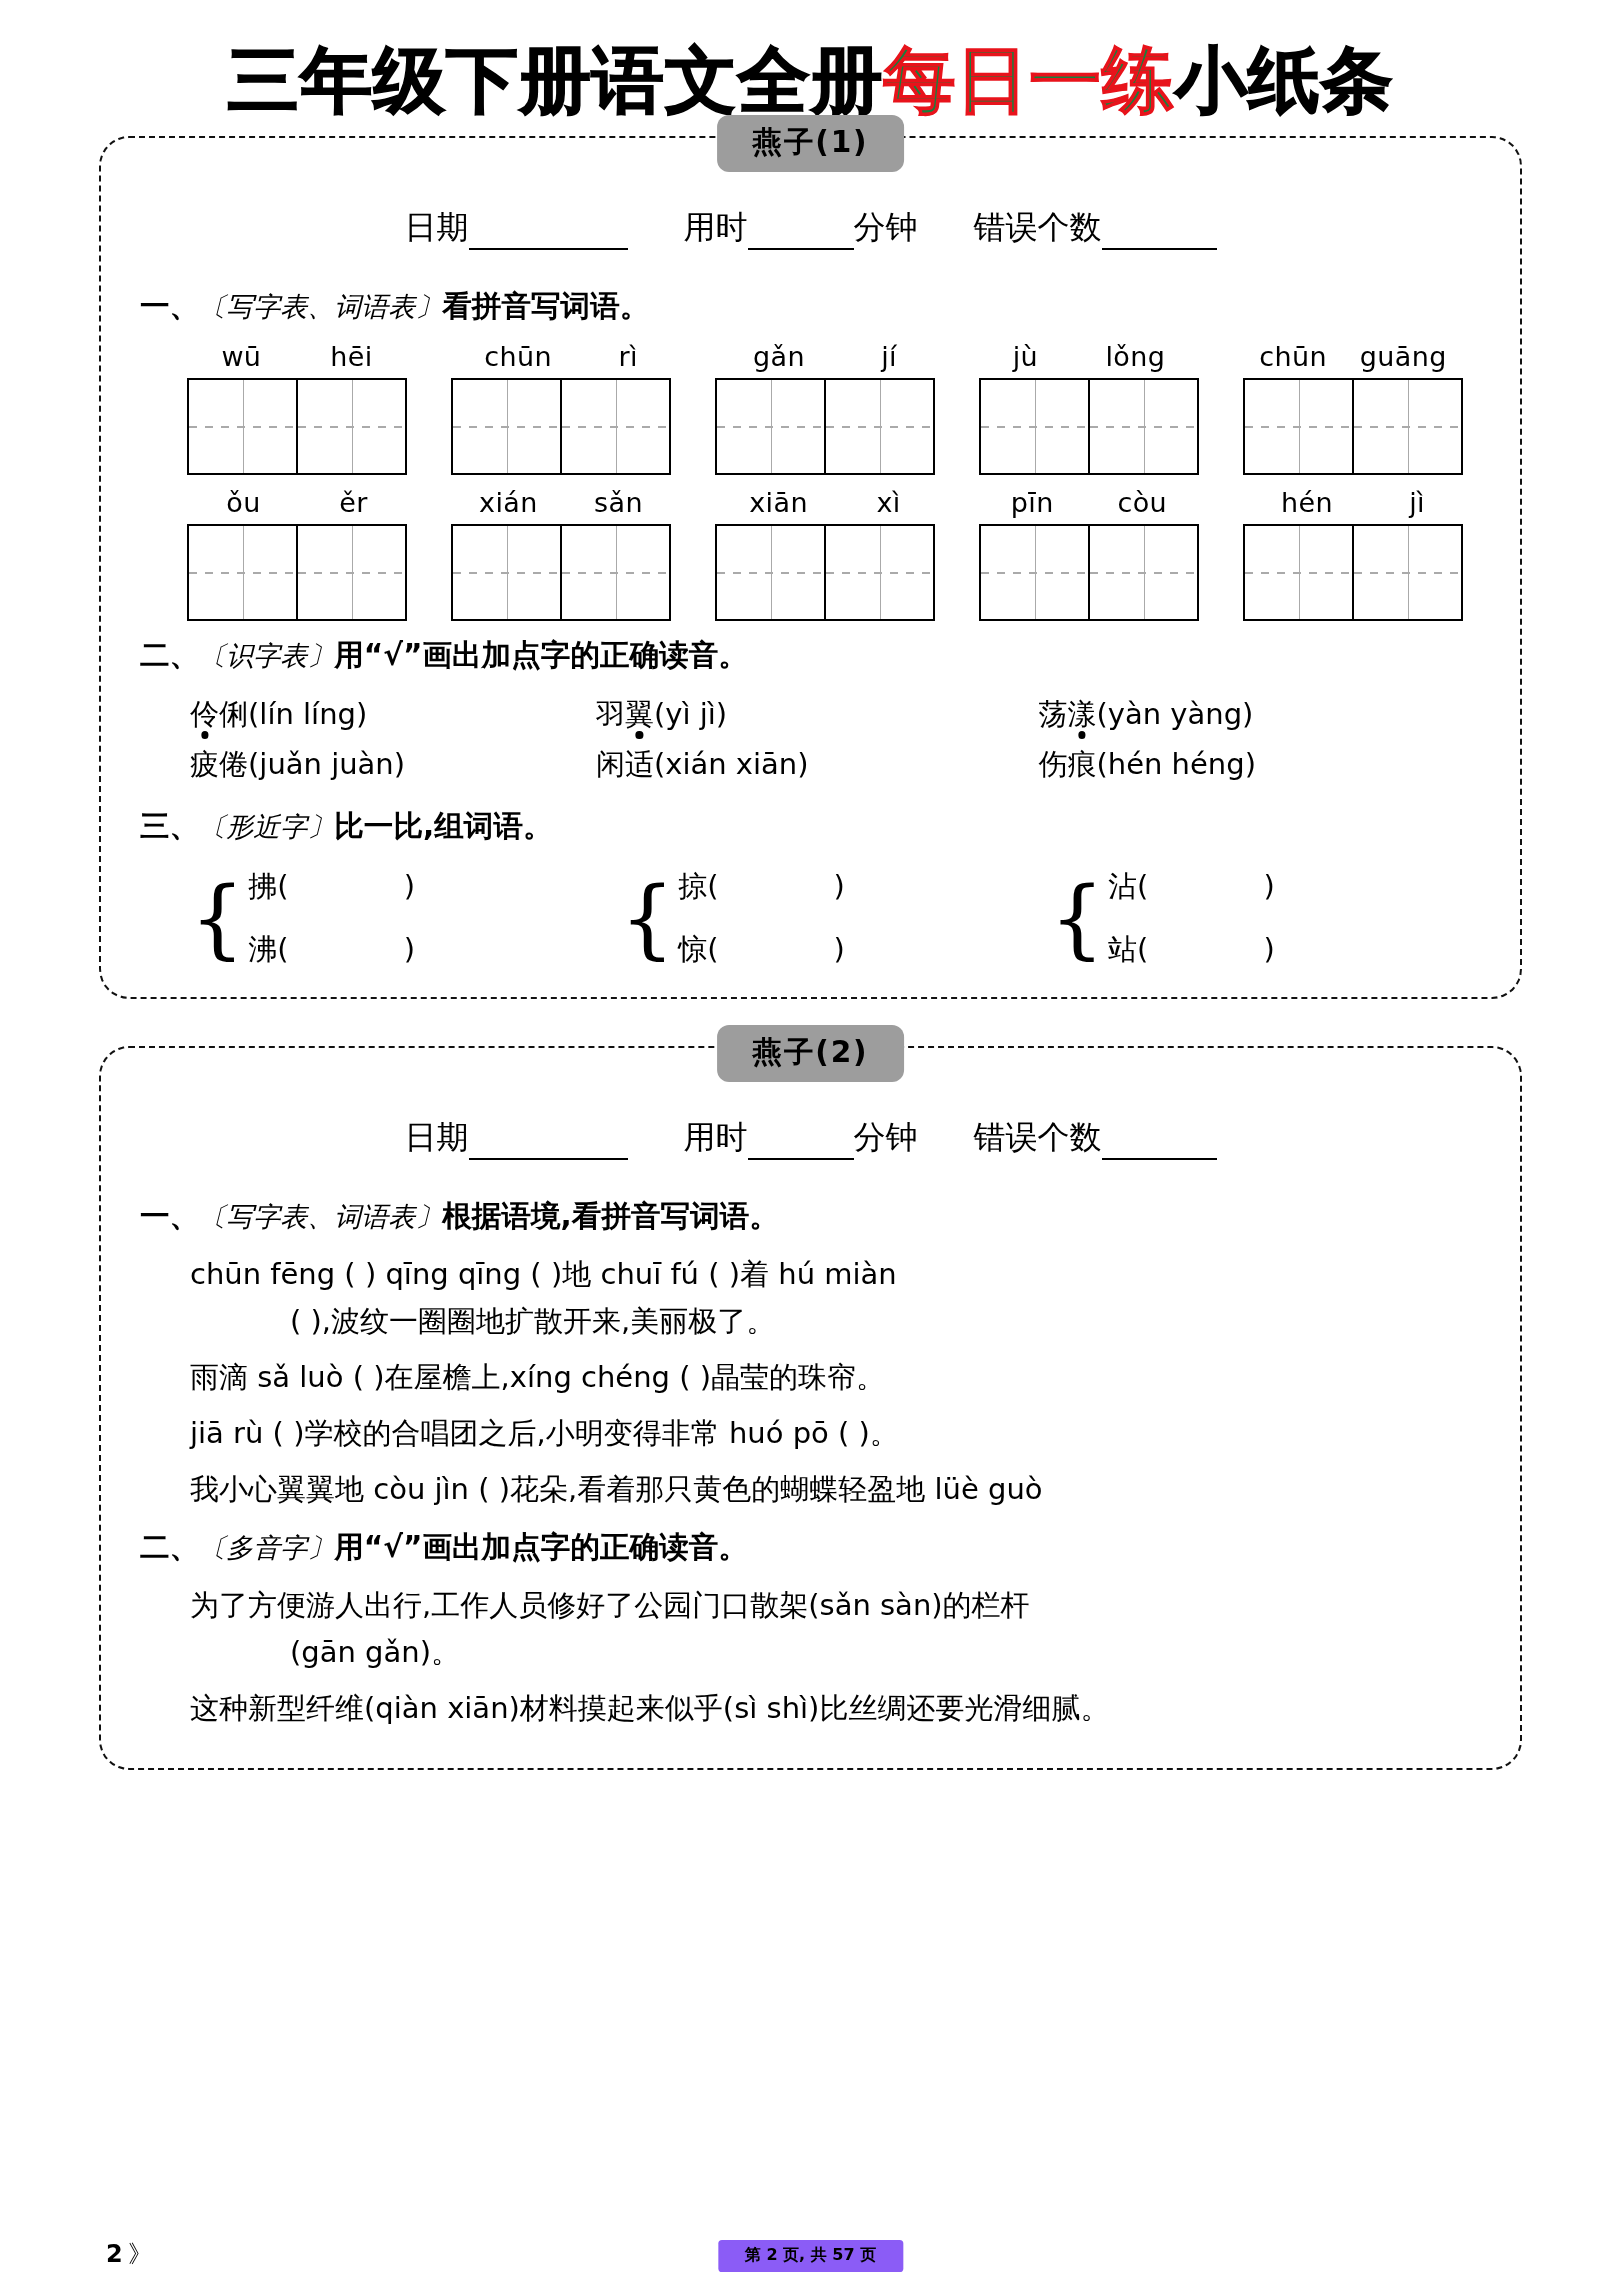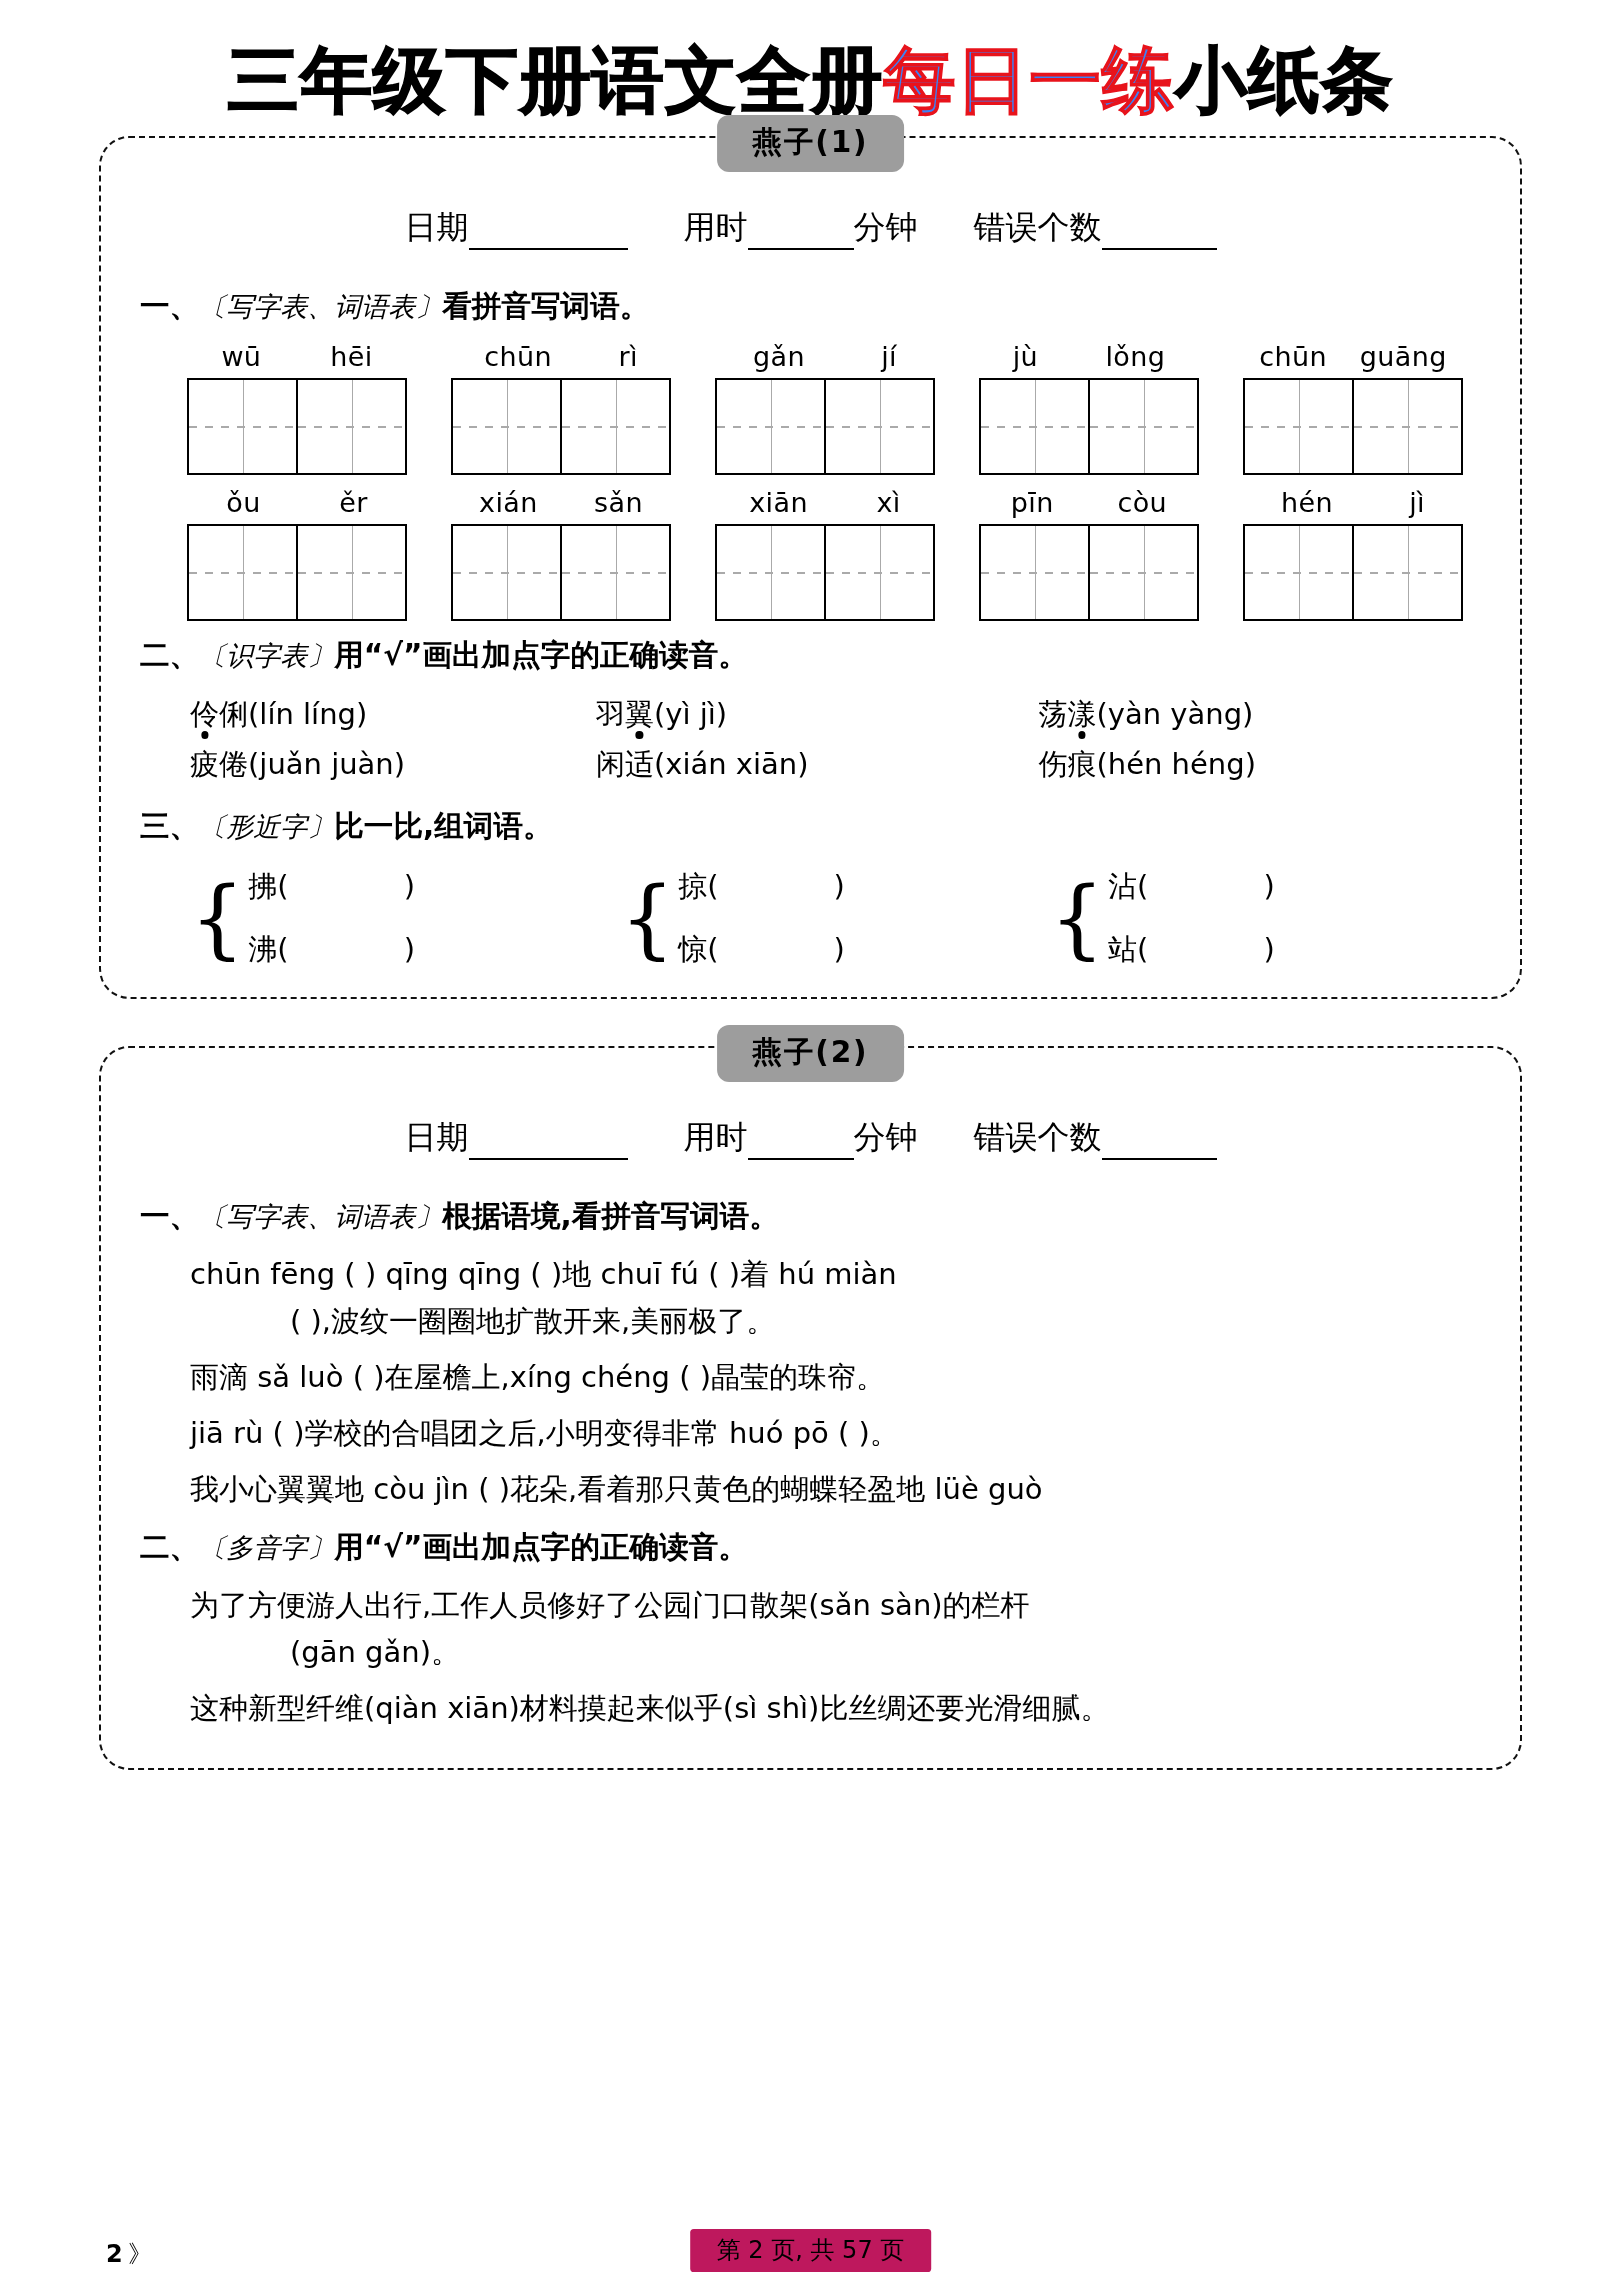--- a/index.html
+++ b/index.html
@@ -33,21 +33,21 @@
   .title {
     font-family: "DejaVu Sans", sans-serif;
     font-weight: bold;
     font-size: 72px;
     line-height: 100px;
     letter-spacing: 0.9px;
     white-space: nowrap;
     -webkit-text-stroke: 1.4px #000;
   }
   .title .red {
-    color: #3b82f6;
+    color: #15803d;
     margin-top: 46px;
     -webkit-text-stroke: 1.4px #e8131b;
   }
 
   
   .card {
     border: 2.7px dashed #111;
     border-radius: 30px;
     position: relative;
     box-sizing: border-box;
@@ -234,25 +234,26 @@
     bottom: 0;
     font-size: 24px;
     font-weight: bold;
   }
   .footer .pg-left .chev { font-weight: normal; margin-left: 5.4px; }
   .footer .pg-center {
     position: absolute;
     left: 50%;
     transform: translateX(-50%);
     bottom: -1.8px;
-    background: #be185d;
+    background: #8b5cf6;
     padding: 4.5px 27px 6.3px 27px;
     border-radius: 3.6px;
-    font-size: 24px;
-    white-space: nowrap;
+    font-size: 16px;
+    white-space: nowrap;
+    font-weight: bold;
   }
 </style>
 </head>
 <body>
 
 <div class="page">
 
   <div class="title-wrap">
     <div class="title">
       <span>三年级下册语文全册</span><span class="red">每日一练</span><span>小纸条</span>

